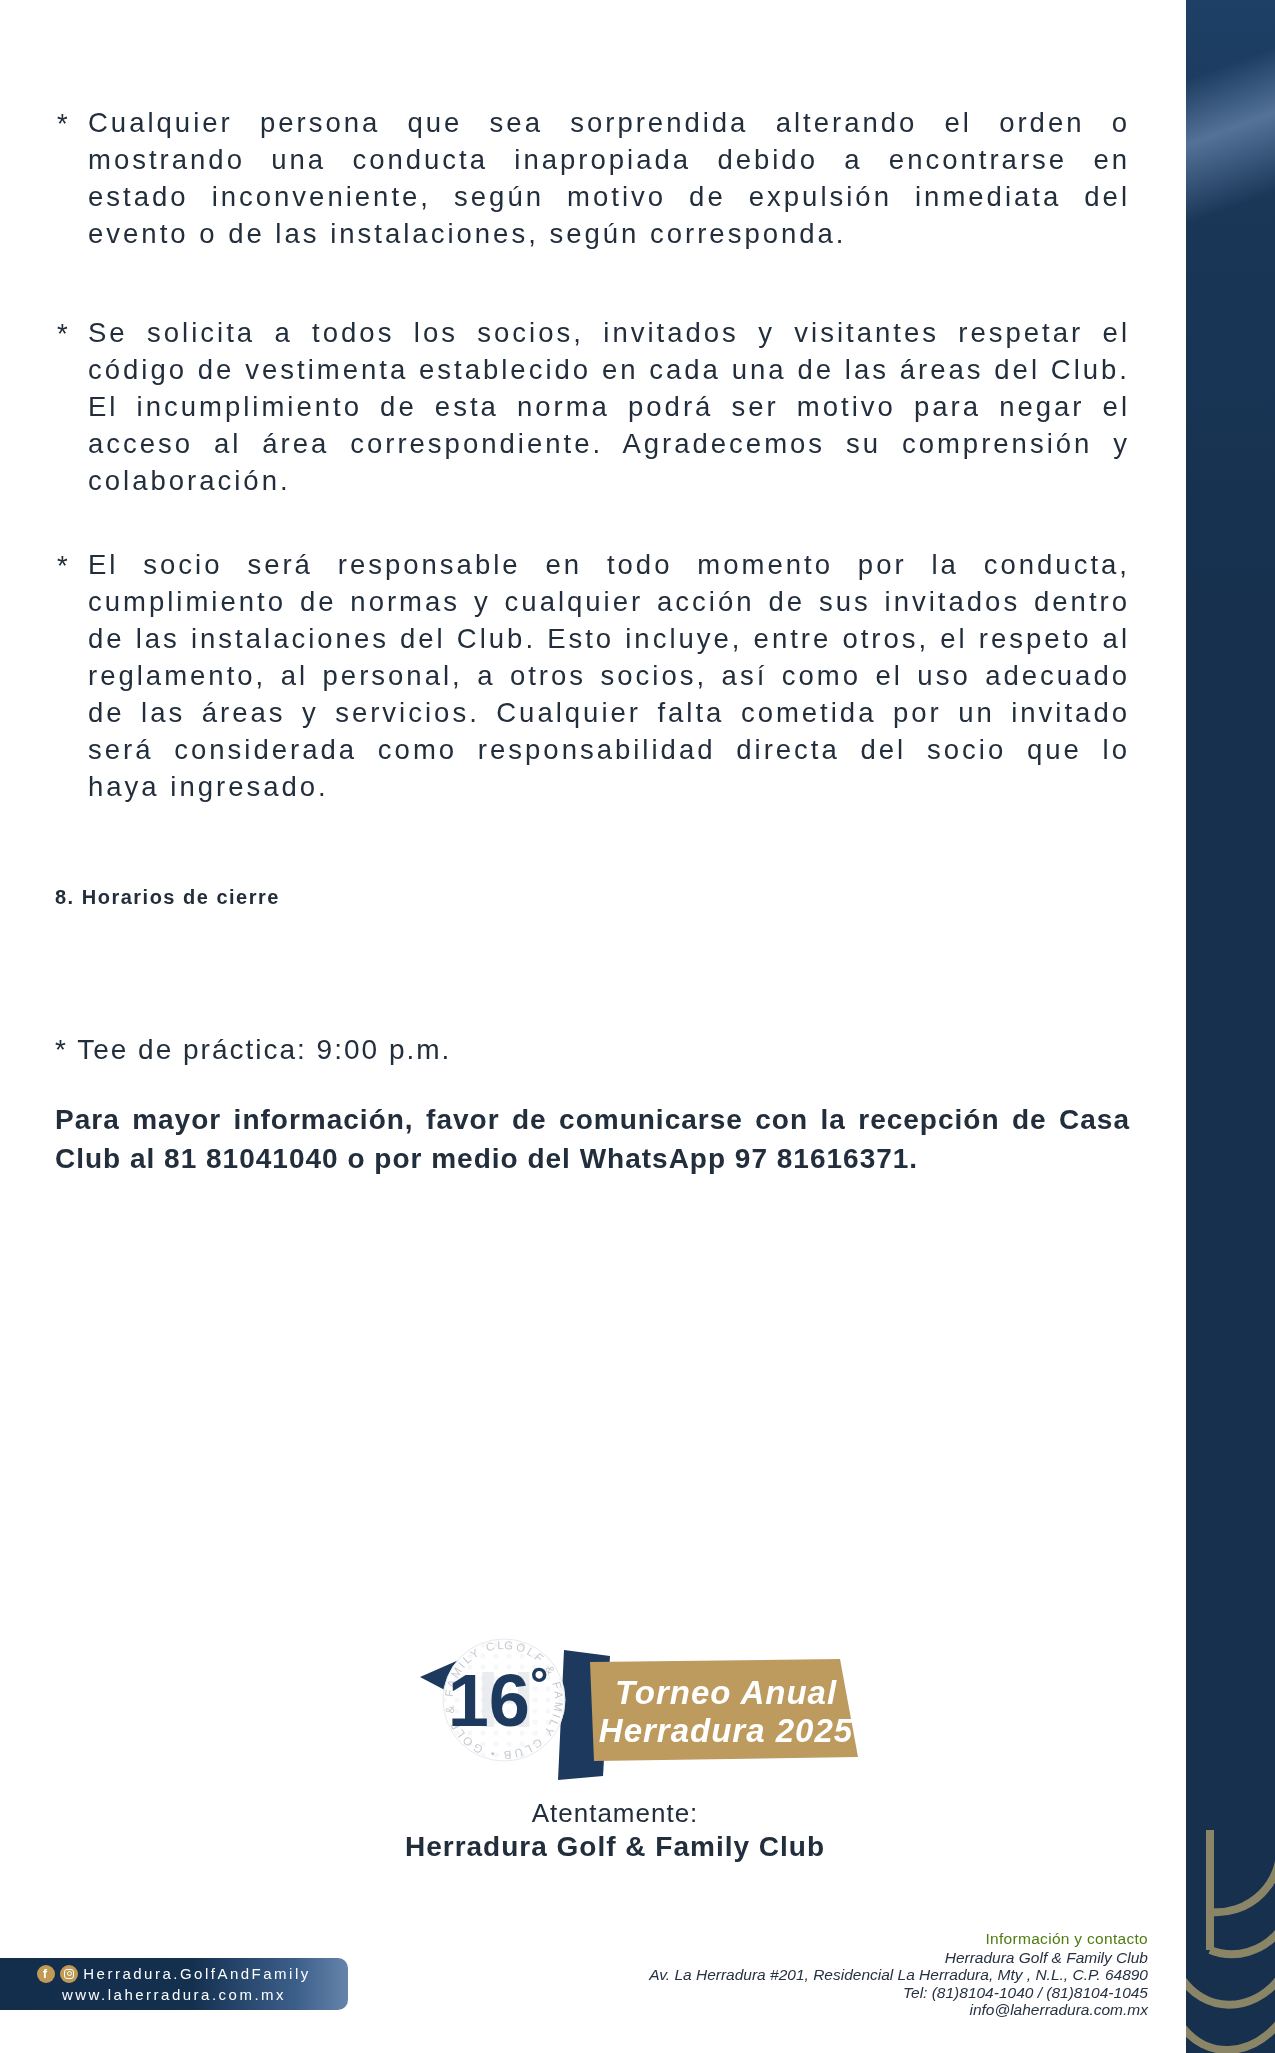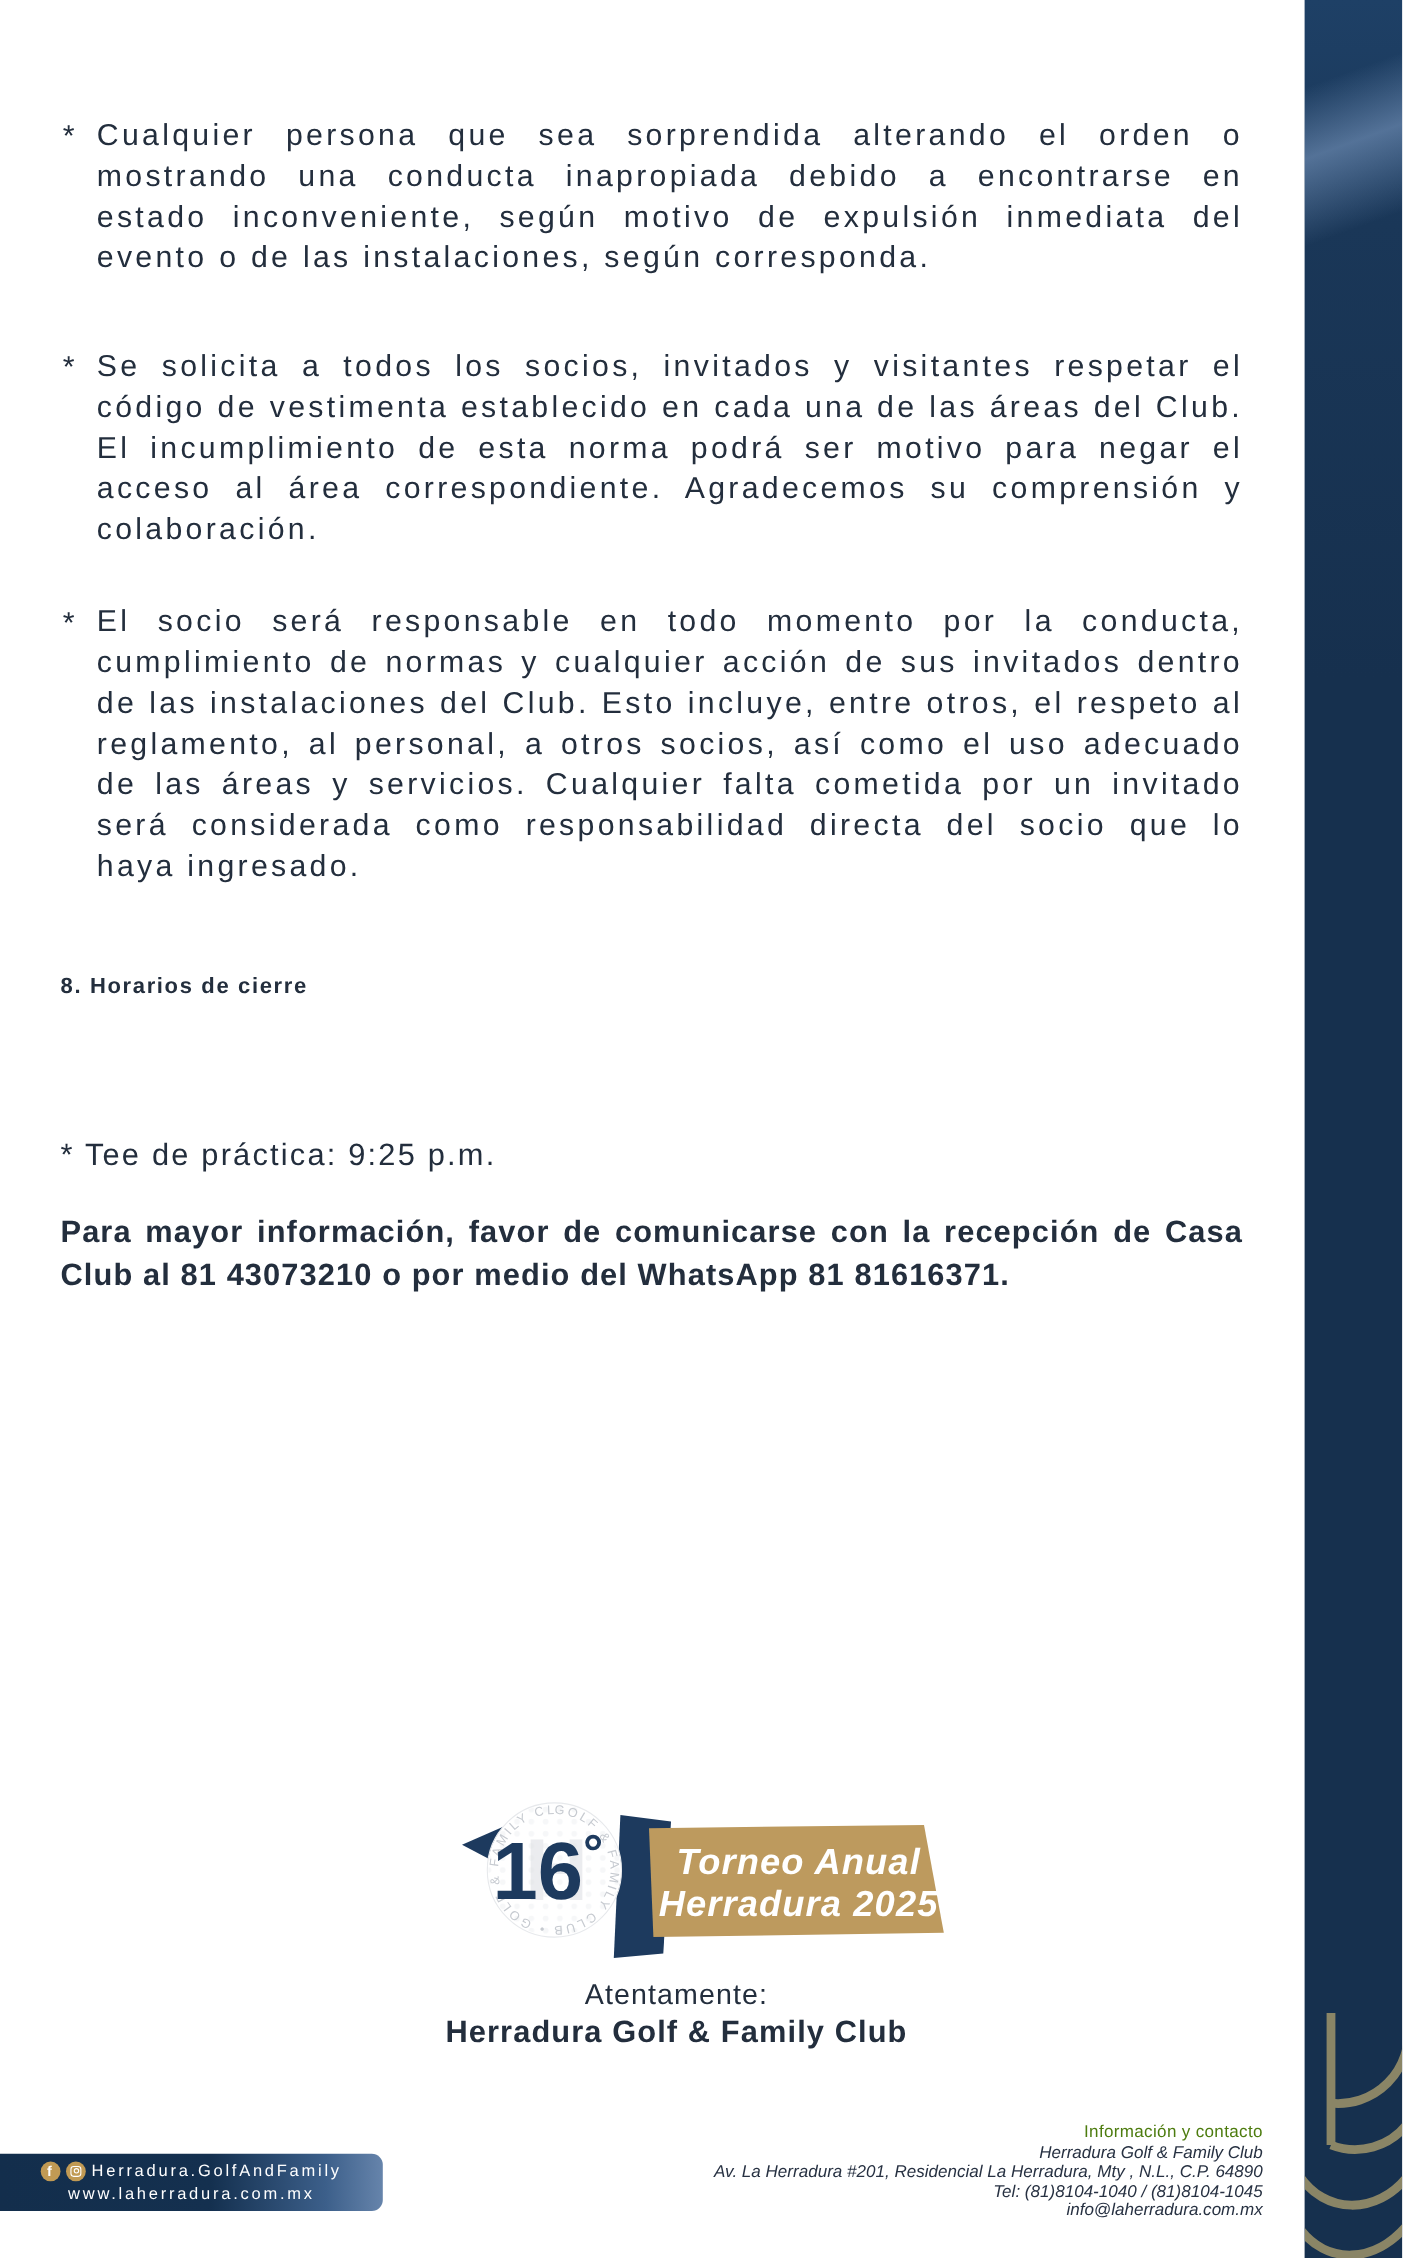--- a/index.html
+++ b/index.html
@@ -93,23 +93,23 @@
     <span class="marker">*</span>
     <span>Se solicita a todos los socios, invitados y visitantes respetar el código de vestimenta establecido en cada una de las áreas del Club. El incumplimiento de esta norma podrá ser motivo para negar el acceso al área correspondiente. Agradecemos su comprensión y colaboración.</span>
   </div>
 
   <div class="rule" style="top:546px;">
     <span class="marker">*</span>
     <span>El socio será responsable en todo momento por la conducta, cumplimiento de normas y cualquier acción de sus invitados dentro de las instalaciones del Club. Esto incluye, entre otros, el respeto al reglamento, al personal, a otros socios, así como el uso adecuado de las áreas y servicios. Cualquier falta cometida por un invitado será considerada como responsabilidad directa del socio que lo haya ingresado.</span>
   </div>
 
   <div class="closing-heading" style="top:866px;">8. Horarios de cierre</div>
-  <div class="closing-item" style="top:1034px;">* Tee de práctica: 9:25 p.m.</div>
+  <div class="closing-item" style="top:1034px;">* Tee de práctica: 9:00 p.m.</div>
 
-  <div class="contact-note" style="top:1100px;">Para mayor información, favor de comunicarse con la recepción de Casa Club al 81 43073210 o por medio del WhatsApp 81 81616371.</div>
+  <div class="contact-note" style="top:1100px;">Para mayor información, favor de comunicarse con la recepción de Casa Club al 81 81041040 o por medio del WhatsApp 97 81616371.</div>
 
   <div class="logo-wrap">
     <svg width="445" height="152" viewBox="0 0 445 152" xmlns="http://www.w3.org/2000/svg">
       <defs>
         <pattern id="dimples" patternUnits="userSpaceOnUse" width="13" height="11">
           <circle cx="4" cy="4" r="2.6" fill="#eef0f3"></circle>
         </pattern>
         <path id="ringpath" d="M 90 19 A 51 51 0 1 1 89.9 19"></path>
       </defs>
 

